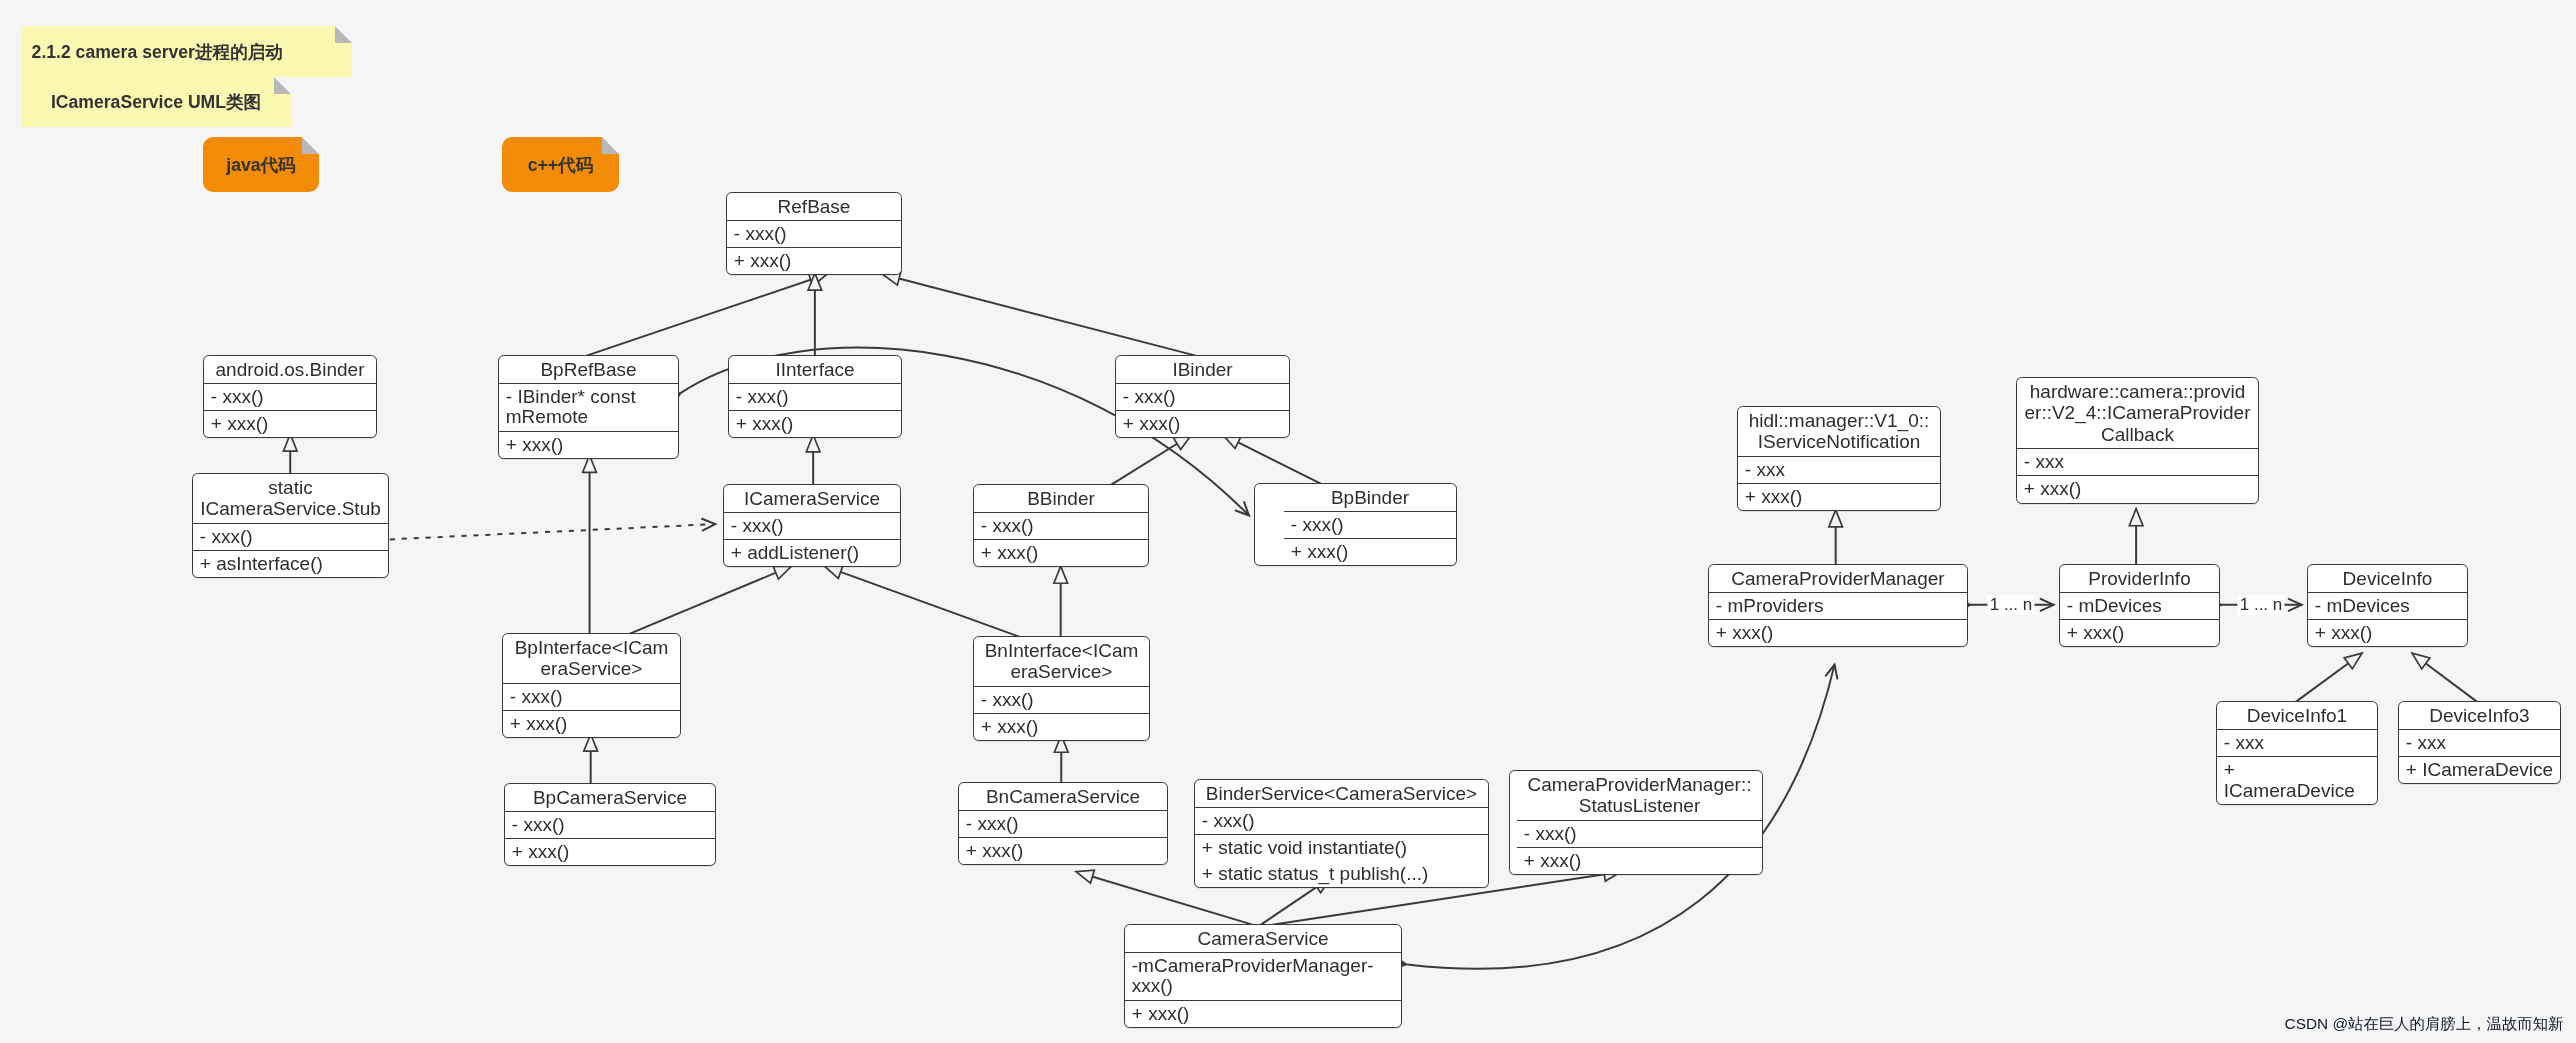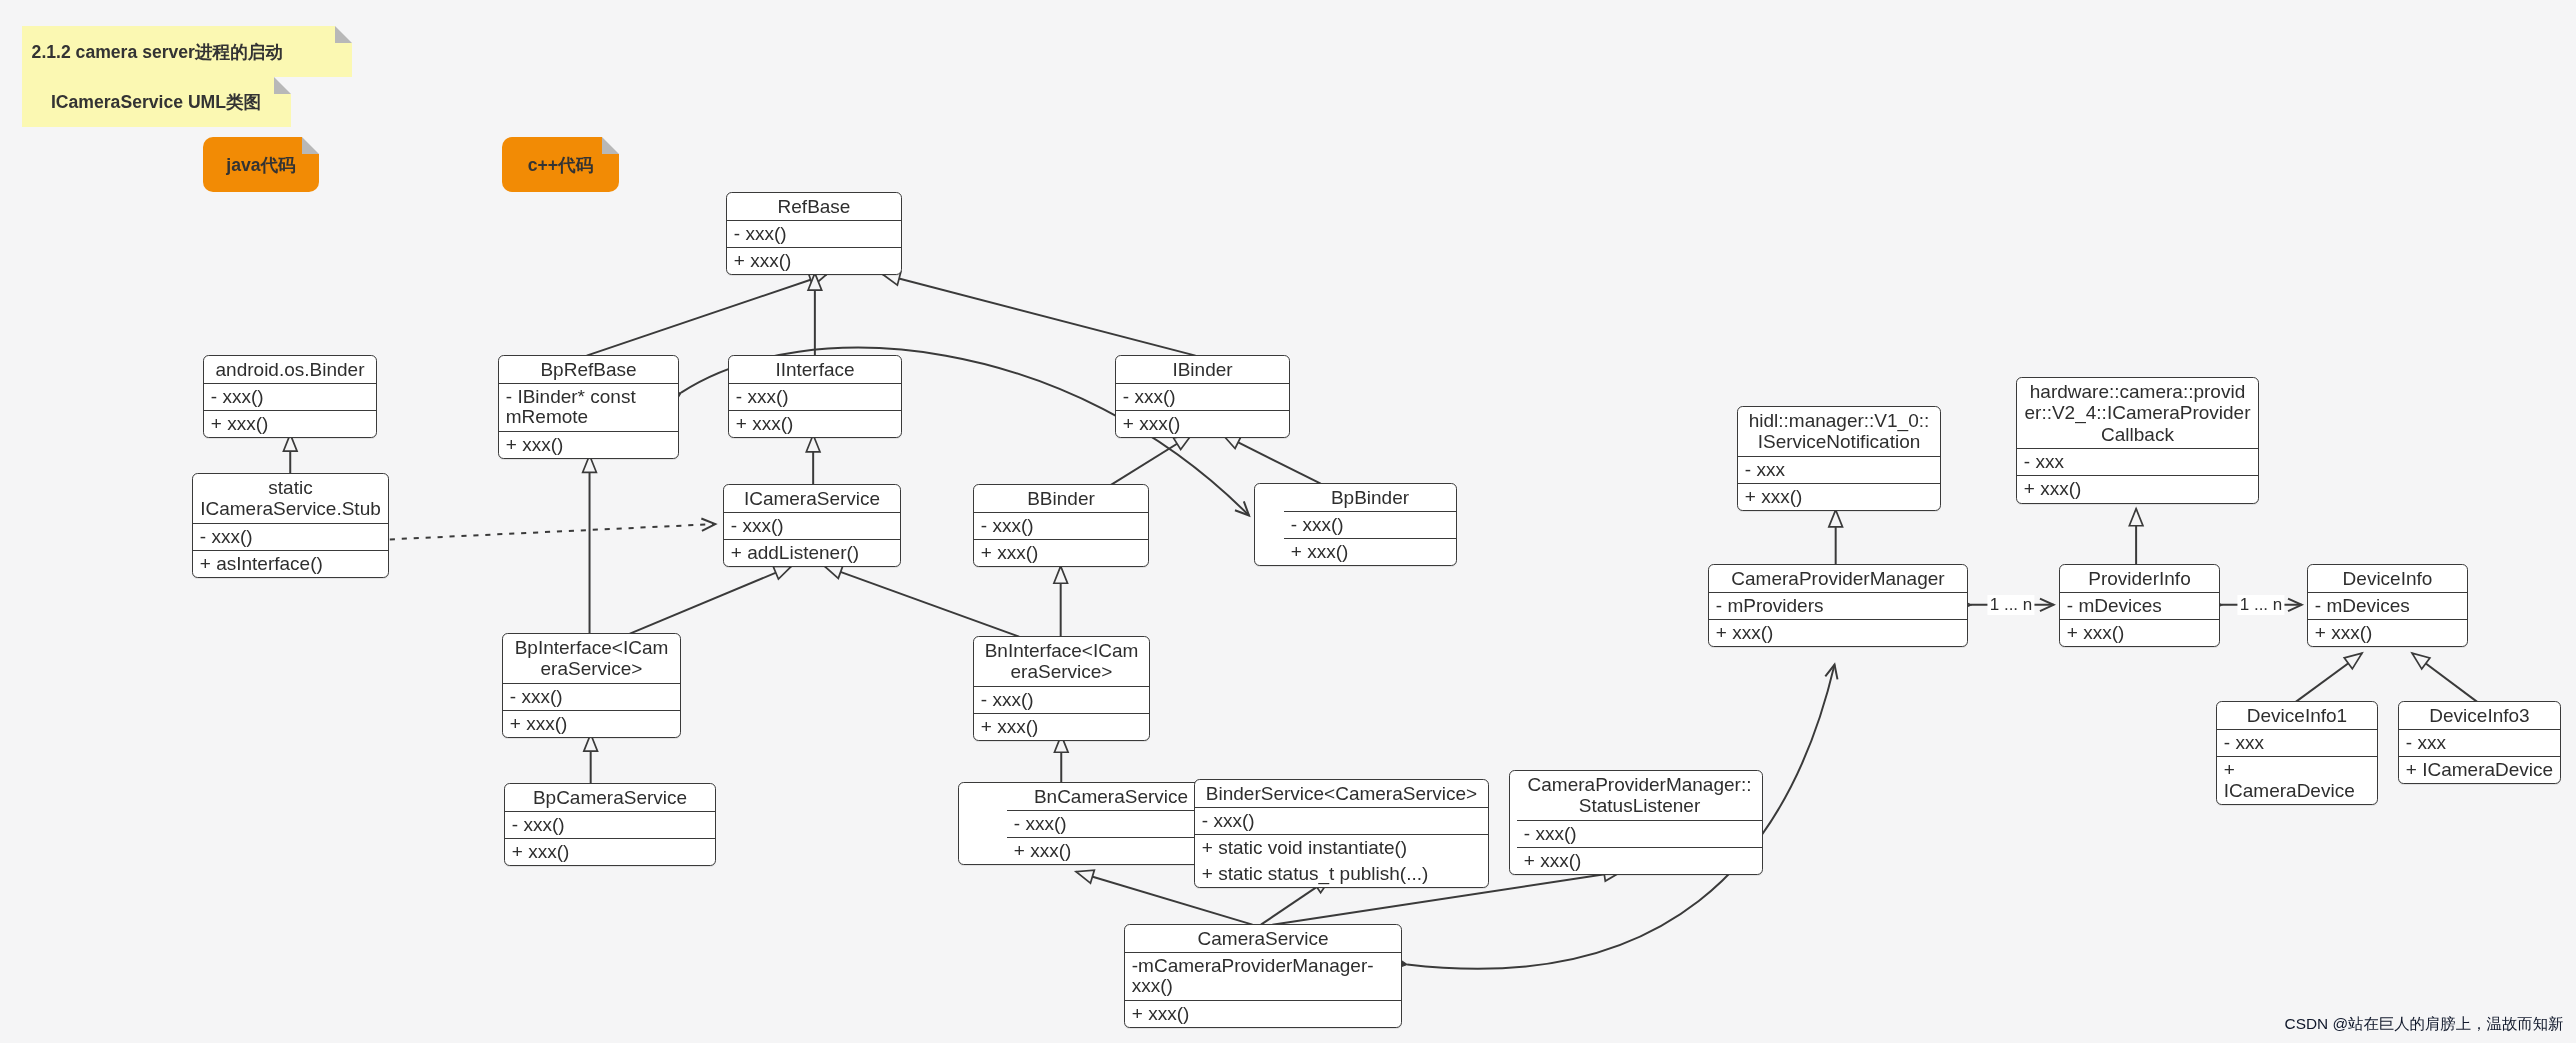--- a/index.html
+++ b/index.html
@@ -210,21 +210,21 @@
   </div>
     <div class="uml-class" style="left: 460px; top: 783px; width: 210px; margin-left: 44px;">
     <div class="c-title">BpCameraService</div>
     <div class="c-attrs">
         <div class="c-row">- xxx()</div>
       </div>
     <div class="c-methods">
         <div class="c-row">+ xxx()</div>
       </div>
   </div>
-    <div class="uml-class" style="left: 958px; top: 782px; width: 208px; padding-left: 48px;">
+    <div class="uml-class" style="left: 958px; top: 782px; width: 208px;">
     <div class="c-title">BnCameraService</div>
     <div class="c-attrs">
         <div class="c-row">- xxx()</div>
       </div>
     <div class="c-methods">
         <div class="c-row">+ xxx()</div>
       </div>
   </div>
     <div class="uml-class" style="left: 1194px; top: 779px; width: 293px;">
     <div class="c-title">BinderService&lt;CameraService&gt;</div>

